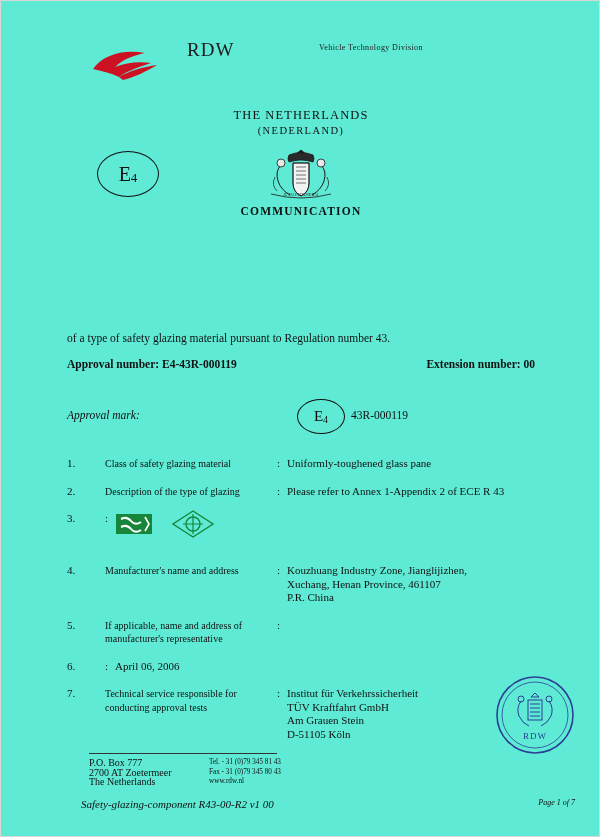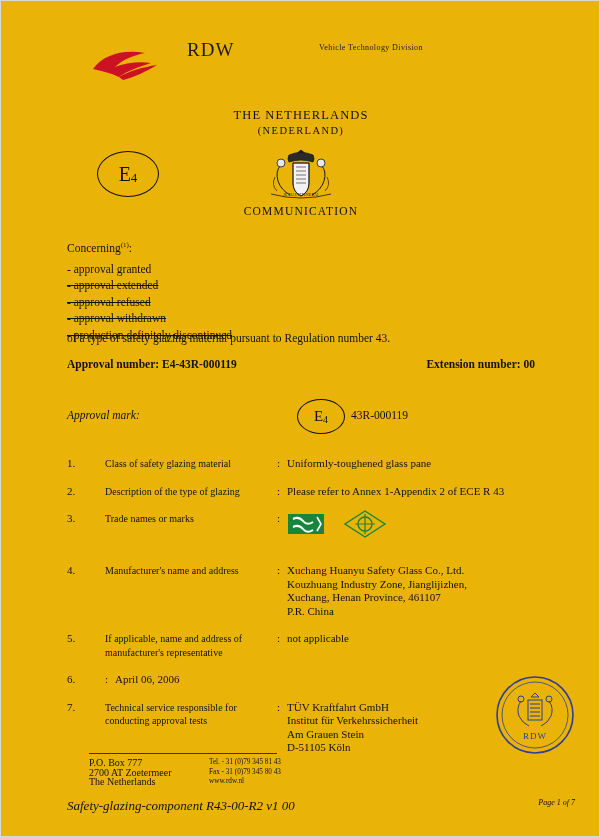--- a/index.html
+++ b/index.html
@@ -14,21 +14,21 @@
     color: #111;
     position: relative;
     overflow: hidden;
   }
   .page {
     position: relative;
     width: 600px;
     height: 837px;
     box-sizing: border-box;
     border: 1px solid #d8d8d8;
-    background: #eab308;
+    background: #5eead4;
   }
 
   
   .header {
     position: absolute;
     top: 30px;
     left: 0;
     width: 600px;
     height: 60px;
   }
@@ -79,21 +79,21 @@
     margin-top: 2px;
   }
   .communication {
     position: absolute;
     top: 204px;
     left: 0;
     width: 600px;
     text-align: center;
     font-size: 11.5px;
     letter-spacing: 1.2px;
-    font-weight: 400;
+    font-weight: 700;
   }
 
   
   .e-oval {
     position: absolute;
     left: 96px;
     top: 150px;
     width: 60px;
     height: 44px;
     border: 1.4px solid #111;
@@ -295,23 +295,23 @@
   }
   .vai {
     position: absolute;
     left: 325px;
     top: 757px;
     font-size: 12.5px;
     font-style: italic;
   }
   .bottom-left {
     position: absolute;
-    left: 66px;
+    left: 80px;
     top: 797px;
-    font-size: 13px;
+    font-size: 11px;
     font-style: italic;
   }
   .bottom-right {
     position: absolute;
     right: 24px;
     top: 797px;
     font-size: 8px;
     font-style: italic;
   }
 
@@ -365,32 +365,20 @@
         <circle cx="70" cy="16" r="4" fill="#e8e8e8"></circle>
         <path d="M24 30 q-4 8 2 14 M76 30 q4 8 -2 14" stroke-width="0.7"></path>
         <path d="M20 47 q30 8 60 0" stroke-width="0.8"></path>
       </g>
     </svg>
   </div>
   <div class="arms-caption">JE MAINTIENDRAI</div>
 
   <div class="communication">COMMUNICATION</div>
 
-  <div class="concerning">
-    <div class="title">
-      <span>Concerning</span><sup>(1)</sup>:
-    </div>
-    <ul>
-      <li>- approval granted</li>
-      <li class="struck">- approval extended</li>
-      <li class="struck">- approval refused</li>
-      <li class="struck">- approval withdrawn</li>
-      <li class="struck">- production definitely discontinued</li>
-    </ul>
-  </div>
 
   <div class="pursuant">of a type of safety glazing material pursuant to Regulation number 43.</div>
 
   <div class="appr-line">
     <span>
       <span>Approval number:</span>
       <span>E4-43R-000119</span>
     </span>
     <span>
       <span>Extension number:</span>
@@ -420,21 +408,20 @@
       <div class="num">2.</div>
       <div class="lbl">Description of the type of glazing</div>
       <div class="colon">:</div>
       <div class="val">
         <div>Please refer to Annex 1-Appendix 2 of ECE R 43</div>
       </div>
     </div>
 
     <div class="row row-marks">
       <div class="num">3.</div>
-      <div class="lbl">Trade names or marks</div>
       <div class="colon">:</div>
       <div class="val">
         <div class="marks-wrap">
           <div class="mark-green">
             <svg width="38" height="26" viewBox="0 0 38 26">
               <rect x="1" y="3" width="36" height="20" fill="#17863a"></rect>
               <path d="M6 8 q6 -3 10 2 q4 5 10 1" stroke="#ffffff" stroke-width="2" fill="none"></path>
               <path d="M6 16 q6 -3 10 2 q4 5 10 1" stroke="#ffffff" stroke-width="2" fill="none"></path>
               <path d="M30 6 l4 7 l-4 7" stroke="#ffffff" stroke-width="1.6" fill="none"></path>
             </svg>
@@ -448,51 +435,47 @@
           </div>
         </div>
       </div>
     </div>
 
     <div class="row">
       <div class="num">4.</div>
       <div class="lbl">Manufacturer's name and address</div>
       <div class="colon">:</div>
       <div class="val">
-        <div>Xuchang Huanyu Safety Glass Co., Ltd.</div>
         <div>Kouzhuang Industry Zone, Jianglijizhen,</div>
         <div>Xuchang, Henan Province, 461107</div>
         <div>P.R. China</div>
       </div>
     </div>
 
     <div class="row">
       <div class="num">5.</div>
       <div class="lbl">If applicable, name and address of manufacturer's representative</div>
       <div class="colon">:</div>
-      <div class="val">
-        <div>not applicable</div>
-      </div>
     </div>
 
     <div class="row">
       <div class="num">6.</div>
       <div class="colon">:</div>
       <div class="val">
         <div>April 06, 2006</div>
       </div>
     </div>
 
     <div class="row">
       <div class="num">7.</div>
       <div class="lbl">Technical service responsible for conducting approval tests</div>
       <div class="colon">:</div>
       <div class="val">
+        <div>Institut für Verkehrssicherheit</div>
         <div>TÜV Kraftfahrt GmbH</div>
-        <div>Institut für Verkehrssicherheit</div>
         <div>Am Grauen Stein</div>
         <div>D-51105 Köln</div>
       </div>
     </div>
 
   </div>
 
   <div class="stamp">
     <svg width="84" height="84" viewBox="0 0 84 84">
       <ellipse cx="42" cy="42" rx="38" ry="38" fill="none" stroke="#2b3f97" stroke-width="1.6"></ellipse>

